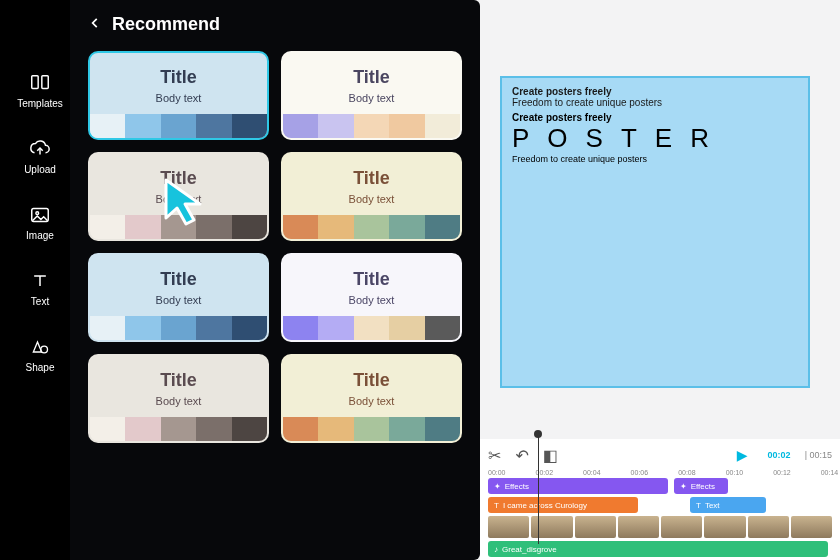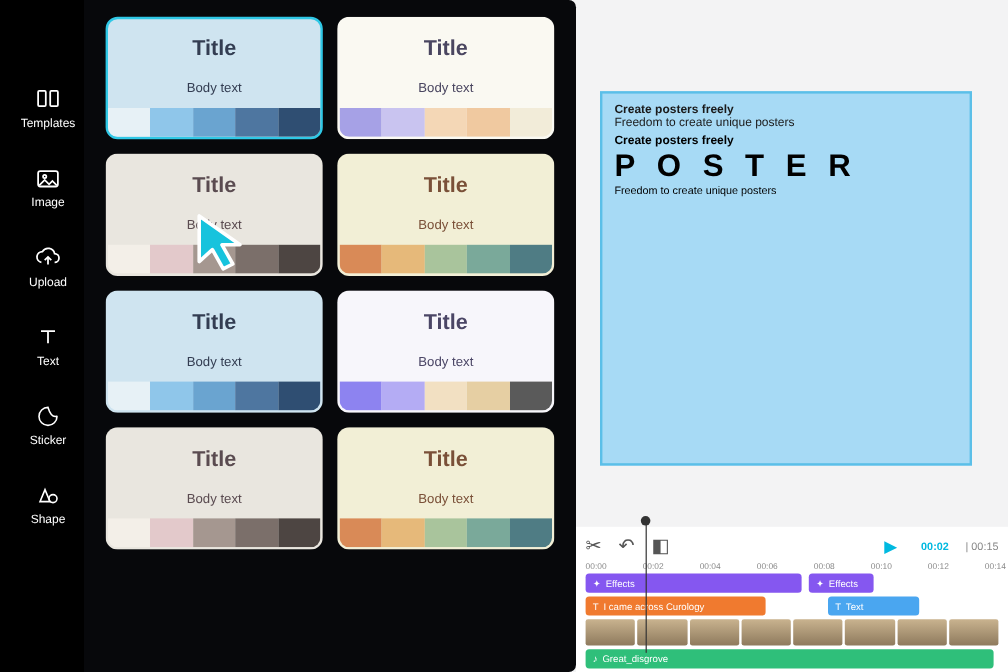--- a/index.html
+++ b/index.html
@@ -10,34 +10,34 @@
   .rail-item { width: 60px; height: 60px; display: flex; flex-direction: column; align-items: center; justify-content: center; color: #fff; font-size: 10px; gap: 4px; border-radius: 12px; cursor: pointer; }
   .rail-item.active { background: #1f222a; }
   .rail-ico { width: 22px; height: 22px; display: flex; align-items: center; justify-content: center; }
 
   .panel { width: 410px; background: #07080b; padding: 14px 18px 0 18px; overflow: hidden; border-top-right-radius: 6px; border-bottom-right-radius: 6px; }
   .panel-header { display: flex; align-items: center; gap: 10px; color: #fff; font-size: 18px; font-weight: 700; margin-bottom: 16px; }
   .grid { display: grid; grid-template-columns: 1fr 1fr; gap: 12px; }
   .card { border-radius: 10px; overflow: hidden; display: flex; flex-direction: column; align-items: center; padding-top: 14px; cursor: pointer; border: 2px solid transparent; }
   .card.sel { border-color: #2fc8e6; }
   .card .ttl { font-size: 18px; font-weight: 700; }
-  .card .body { font-size: 11px; margin-top: 17px; margin-bottom: 10px; }
+  .card .body { font-size: 11px; margin-top: 4px; margin-bottom: 10px; }
   .swatches { display: flex; width: 100%; height: 24px; }
   .swatches span { flex: 1; }
 
   .canvas { position: absolute; left: 500px; top: 76px; width: 310px; height: 312px; background: #a7daf5; border: 2px solid #5bbfe8; padding: 8px 10px; font-family: Arial, sans-serif; }
   .canvas .line1 { font-size: 10px; font-weight: 700; color: #1a1a1a; }
   .canvas .line2 { font-size: 10px; color: #1a1a1a; }
   .hero { width: 100%; height: 200px; margin-top: 4px; position: relative; background: linear-gradient(#7fb6d6 0 44%, #3b72a6 44% 100%); overflow: hidden; }
   .hero .sky { position: absolute; inset: 0; background: linear-gradient(#b7d5e4, #8cb9d3 45%, #2f6ca0 50%, #3f7eb3 100%); }
   .whale { position: absolute; right: 36px; top: 42px; width: 90px; height: 70px; background: #1d2a2d; clip-path: polygon(0 100%, 92% 100%, 100% 40%, 70% 18%, 60% 0, 48% 30%, 40% 10%, 28% 44%, 10% 70%); }
   .hero .free { position: absolute; left: 8px; top: 6px; color: #1f4fbb; font-weight: 800; font-size: 22px; letter-spacing: 1px; line-height: 1.1; }
   .hero .unique { position: absolute; right: 8px; bottom: 6px; color: #fff; font-size: 26px; font-weight: 400; letter-spacing: 2px; }
   .canvas .btm1 { font-size: 10px; font-weight: 700; margin-top: 4px; }
-  .canvas .btm2 { font-size: 26px; letter-spacing: 18px; font-weight: 700; }
+  .canvas .btm2 { font-size: 26px; letter-spacing: 18px; font-weight: 400; }
   .canvas .btm3 { font-size: 9px; }
 
   .timeline { position: absolute; left: 480px; bottom: 0; width: 360px; background: #fff; padding: 6px 8px 0 8px; }
   .tl-icons { display: flex; align-items: center; gap: 14px; color: #555; height: 20px; }
   .tl-icons .play { margin-left: auto; color: #00b9e0; font-size: 14px; }
   .tl-time { color: #00b9e0; font-size: 9px; font-weight: 700; margin-left: 6px; }
   .ruler { display: flex; gap: 30px; font-size: 7px; color: #888; margin: 4px 0 2px 0; }
   .track { height: 16px; border-radius: 3px; margin-bottom: 3px; display: flex; align-items: center; padding: 0 6px; color: #fff; font-size: 8px; gap: 4px; }
   .row { display: flex; gap: 6px; }
   .clips { display: flex; gap: 2px; margin-bottom: 3px; }
@@ -57,65 +57,63 @@
           <svg width="22" height="22" viewBox="0 0 24 24" fill="none" stroke="#fff" stroke-width="1.6">
             <rect x="3" y="4" width="7" height="14" rx="1"></rect>
             <rect x="14" y="4" width="7" height="14" rx="1"></rect>
           </svg>
         </span>
       <span>Templates</span>
     </div>
     <div class="rail-item">
       <span class="rail-ico">
           <svg width="22" height="22" viewBox="0 0 24 24" fill="none" stroke="#fff" stroke-width="1.6">
+            <path d="M6 16a5 5 0 0 1 1-9.9A6 6 0 0 1 18 8a4 4 0 0 1 0 8"></path>
+            <path d="M12 12v6"></path>
+            <path d="M9 14l3-3 3 3"></path>
+          </svg>
+        </span>
+      <span>Upload</span>
+    </div>
+    <div class="rail-item">
+      <span class="rail-ico">
+          <svg width="22" height="22" viewBox="0 0 24 24" fill="none" stroke="#fff" stroke-width="1.6">
             <rect x="3" y="5" width="18" height="14" rx="2"></rect>
             <circle cx="9" cy="10" r="1.5"></circle>
             <path d="M4 18l5-5 4 4 3-3 4 4"></path>
           </svg>
         </span>
       <span>Image</span>
     </div>
     <div class="rail-item">
       <span class="rail-ico">
-          <svg width="22" height="22" viewBox="0 0 24 24" fill="none" stroke="#fff" stroke-width="1.6">
-            <path d="M6 16a5 5 0 0 1 1-9.9A6 6 0 0 1 18 8a4 4 0 0 1 0 8"></path>
-            <path d="M12 12v6"></path>
-            <path d="M9 14l3-3 3 3"></path>
-          </svg>
-        </span>
-      <span>Upload</span>
-    </div>
-    <div class="rail-item">
-      <span class="rail-ico">
           <svg width="20" height="20" viewBox="0 0 24 24" fill="none" stroke="#fff" stroke-width="1.8">
             <path d="M5 6h14M12 6v12"></path>
           </svg>
         </span>
       <span>Text</span>
-    </div>
-    <div class="rail-item">
-      <span class="rail-ico">
-          <svg width="20" height="20" viewBox="0 0 24 24" fill="none" stroke="#fff" stroke-width="1.6">
-            <path d="M12 3a9 9 0 1 0 9 9c0-1-5 4-9-9z"></path>
-          </svg>
-        </span>
-      <span>Sticker</span>
     </div>
     <div class="rail-item">
       <span class="rail-ico">
           <svg width="20" height="20" viewBox="0 0 24 24" fill="none" stroke="#fff" stroke-width="1.6">
             <path d="M4 18h10L9 6z"></path>
             <circle cx="17" cy="15" r="4"></circle>
           </svg>
         </span>
       <span>Shape</span>
     </div>
   </div>
 
   <div class="panel">
+    <div class="panel-header">
+      <span><svg width="14" height="14" viewBox="0 0 24 24" fill="none" stroke="#fff" stroke-width="3">
+            <path d="M15 5l-7 7 7 7"></path>
+          </svg></span>
+      <span>Recommend</span>
+    </div>
     <div class="grid" id="grid">
         <div class="card sel" style="background: rgb(207, 228, 240);">
           <div class="ttl" style="color:#333d52">Title</div>
     <div class="body" style="color:#333d52">Body text</div>
     <div class="swatches">
             <span style="background:#e7f1f6"></span>
             <span style="background:#8fc6ea"></span>
             <span style="background:#6aa4d0"></span>
             <span style="background:#4e76a0"></span>
             <span style="background:#2f4e72"></span>

